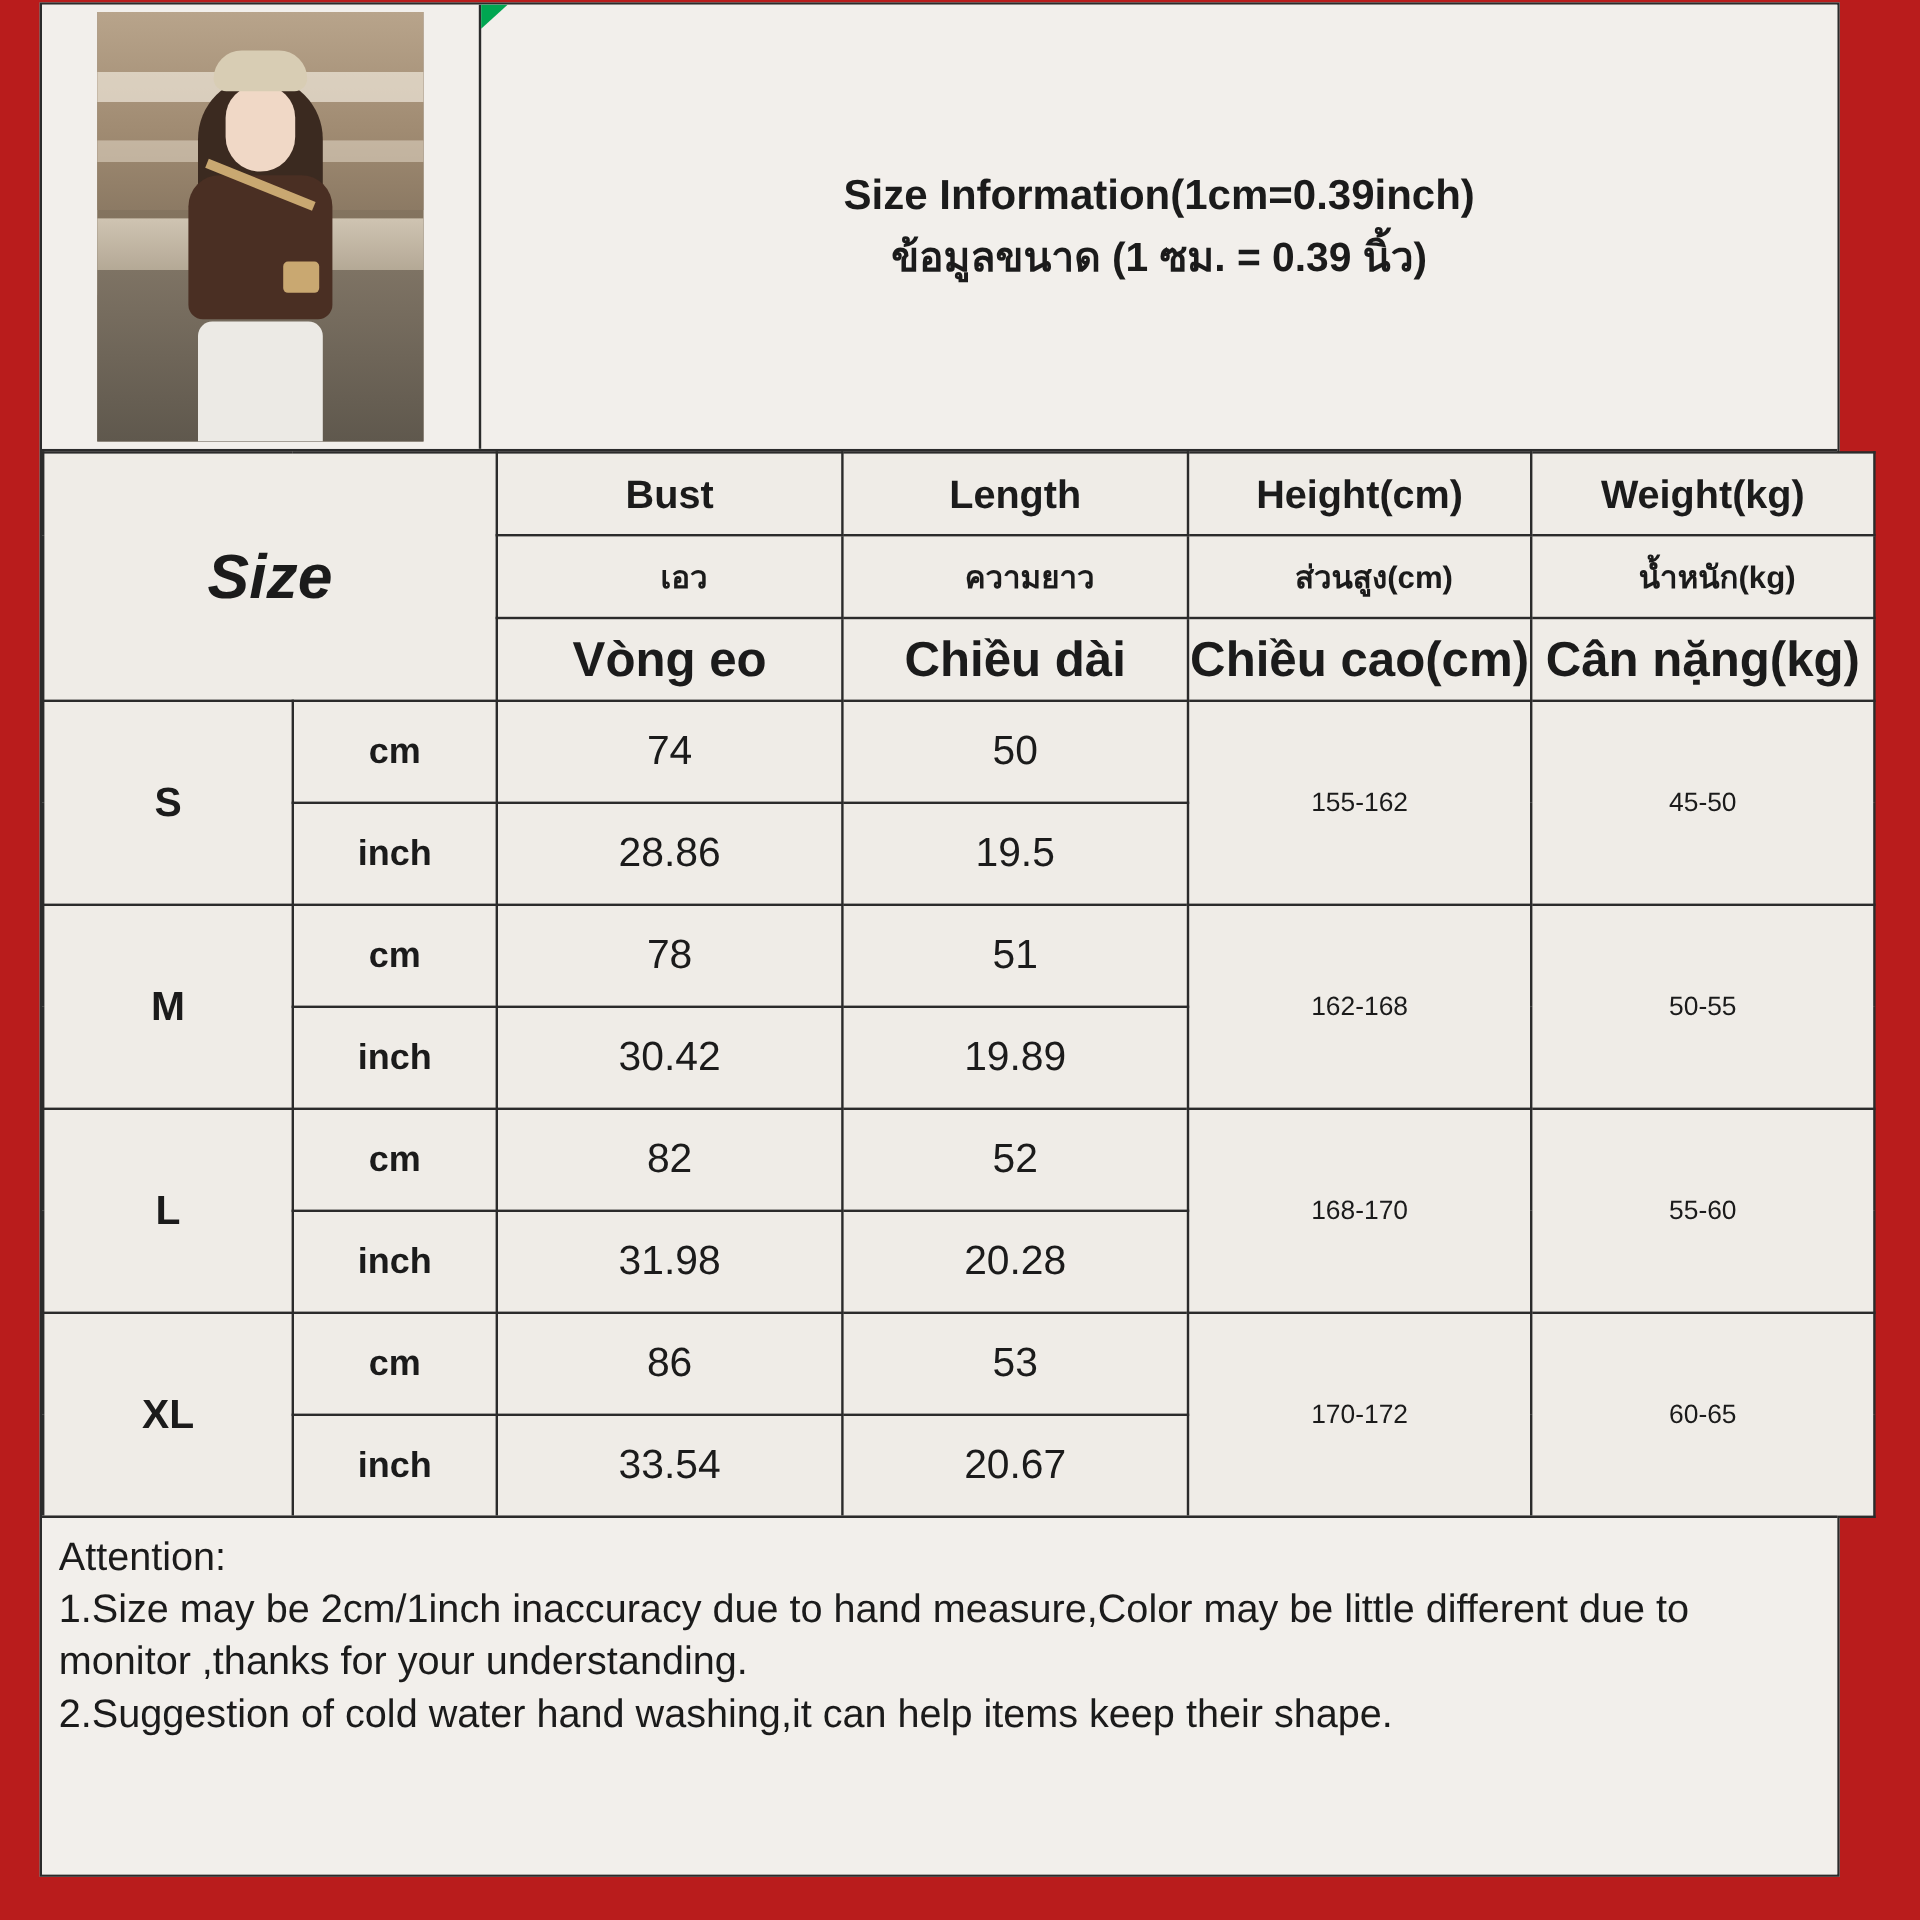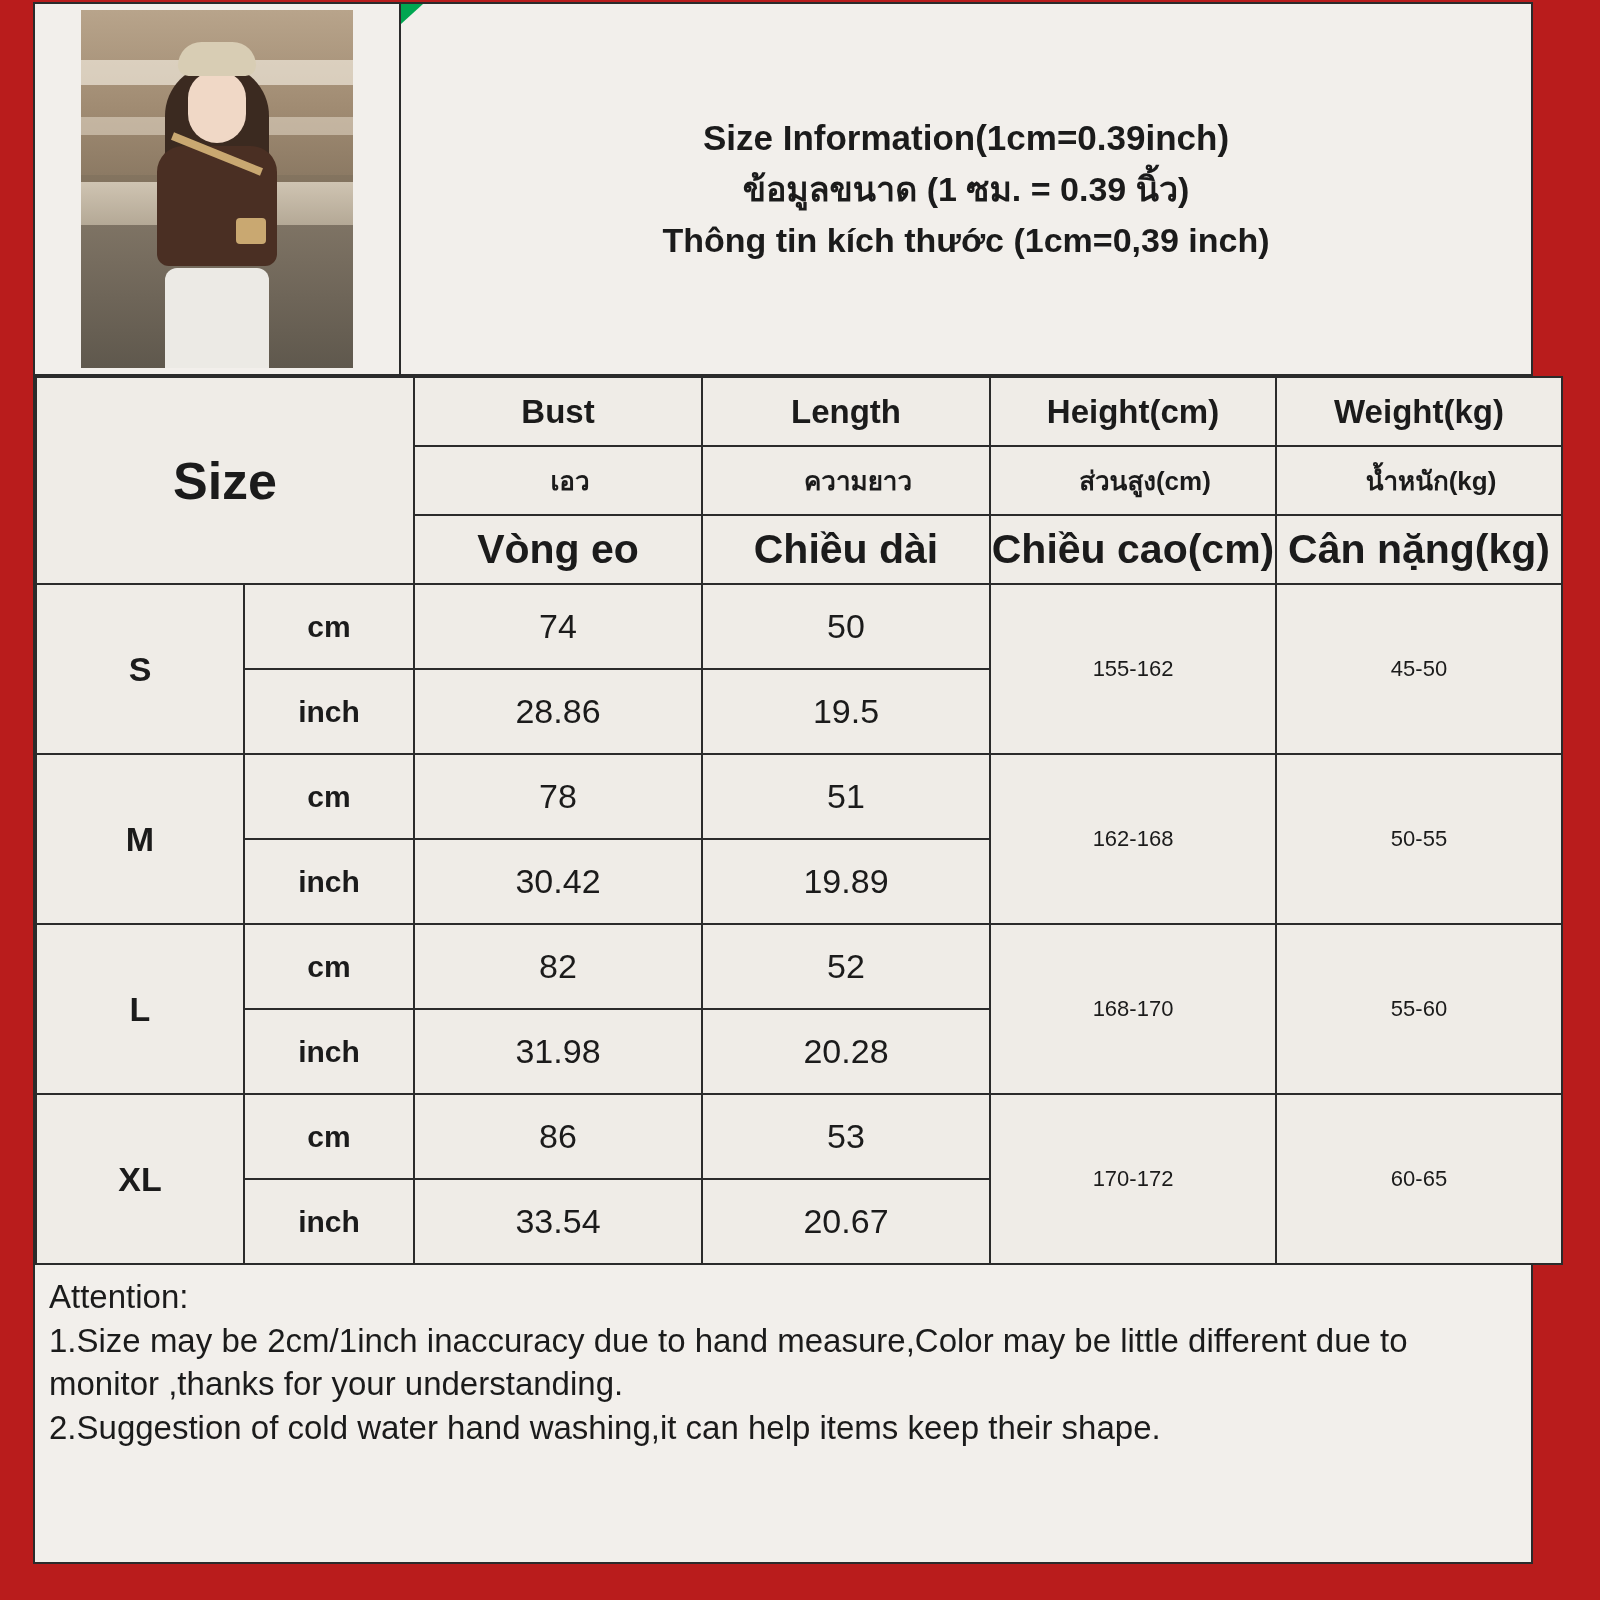--- a/index.html
+++ b/index.html
@@ -168,20 +168,21 @@
     font-size: 33px;
     height: 67px;
     background: #e7e3dd;
   }
   .hdr.thai { font-size: 26px; padding-left: 24px; }
   .hdr.viet { font-size: 41px; }
   .size-word {
     font-weight: bold;
     font-size: 52px;
     background: #e7e3dd;
+    font-style: italic;
   }
   .size-label {
     font-weight: bold;
     font-size: 34px;
     background: #e8e5e0;
   }
   .unit {
     font-weight: bold;
     font-size: 30px;
     background: #efece7;
@@ -234,21 +235,20 @@
           <div class="ph-hat"></div>
           <div class="ph-top"></div>
           <div class="ph-pants"></div>
           <div class="ph-bagstrap"></div>
           <div class="ph-bag"></div>
         </div>
       </div>
       <div class="title-cell">
         <div class="title-line l1">Size Information(1cm=0.39inch)</div>
         <div class="title-line l2">ข้อมูลขนาด (1 ซม. = 0.39 นิ้ว)</div>
-        <div class="title-line l3">Thông tin kích thước (1cm=0,39 inch)</div>
       </div>
       <div class="green-corner"></div>
     </div>
 
     <table class="sizes">
       <colgroup>
         <col class="col-size">
           <col class="col-unit">
           <col class="col-bust">
         <col class="col-length">

